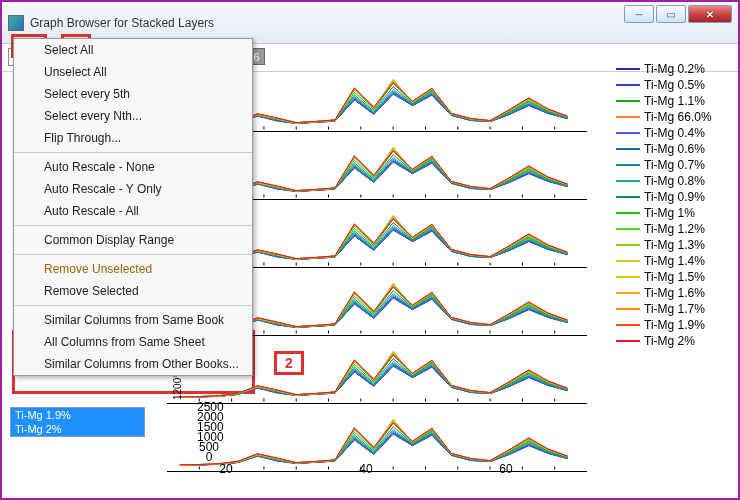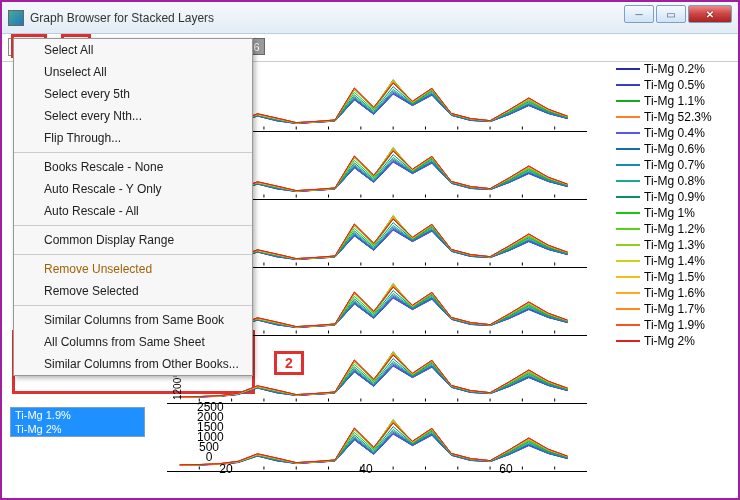--- a/index.html
+++ b/index.html
@@ -1,17 +1,17 @@
 <!DOCTYPE html>
 <html><head>
 <meta charset="utf-8">
 <style>
 *{box-sizing:border-box;margin:0;padding:0;font-family:"Segoe UI",Tahoma,sans-serif;font-size:12px}
 body{background:#fff;border:2px solid #a020a0;width:740px;height:500px;position:relative;overflow:hidden}
-.titlebar{height:32px;background:linear-gradient(#f5f9fc,#e2ecf6);border-bottom:1px solid #bcd;display:flex;align-items:center;padding:0 6px;position:relative}
+.titlebar{height:42px;background:linear-gradient(#f5f9fc,#e2ecf6);border-bottom:1px solid #bcd;display:flex;align-items:center;padding:0 6px;position:relative}
 .titlebar .ico{width:16px;height:16px;background:linear-gradient(135deg,#4a9,#27b);margin-right:6px;border:1px solid #666}
 .titlebar .title{font-size:12px;color:#333}
 .winbtns{position:absolute;right:6px;top:3px;display:flex;gap:2px}
 .winbtn{width:30px;height:18px;border:1px solid #7aa0c8;border-radius:2px;background:linear-gradient(#f5faff,#d0e4f5);display:flex;align-items:center;justify-content:center;font-size:10px;color:#456;cursor:pointer}
 .winbtn.close{background:linear-gradient(#e88,#c44,#a22);color:#fff;text-shadow:0 0 2px #600;width:44px}
 .winbtn.close::before{content:"✕";font-weight:bold}
 .winbtn.min::before{content:"─"}
 .winbtn.max::before{content:"▭"}
 .toolbar{height:28px;display:flex;align-items:flex-start;border-bottom:1px solid #ccc;padding:4px 6px;gap:6px}
 .dropbtn{width:28px;height:18px;border:1px solid #888;background:#fff;display:flex;align-items:center;justify-content:center;cursor:pointer}
@@ -69,21 +69,21 @@
   </div>
 </div>
 
 <div class="menu">
   <div class="item">Select All</div>
   <div class="item">Unselect All</div>
   <div class="item">Select every 5th</div>
   <div class="item">Select every Nth...</div>
   <div class="item">Flip Through...</div>
   <hr>
-  <div class="item">Books Rescale - None</div>
+  <div class="item">Auto Rescale - None</div>
   <div class="item">Auto Rescale - Y Only</div>
   <div class="item">Auto Rescale - All</div>
   <hr>
   <div class="item">Common Display Range</div>
   <hr>
   <div class="item disabled">Remove Unselected</div>
   <div class="item">Remove Selected</div>
   <hr>
   <div class="item">Similar Columns from Same Book</div>
   <div class="item">All Columns from Same Sheet</div>
@@ -323,21 +323,21 @@
     <div class="entry">
       <div class="sw" style="background: rgb(59, 59, 208);"></div>
       <span>Ti-Mg 0.5%</span>
     </div>
     <div class="entry">
       <div class="sw" style="background: rgb(24, 168, 24);"></div>
       <span>Ti-Mg 1.1%</span>
     </div>
     <div class="entry">
       <div class="sw" style="background: rgb(255, 127, 42);"></div>
-      <span>Ti-Mg 52.3%</span>
+      <span>Ti-Mg 66.0%</span>
     </div>
     <div class="entry">
       <div class="sw" style="background: rgb(86, 86, 240);"></div>
       <span>Ti-Mg 0.4%</span>
     </div>
     <div class="entry">
       <div class="sw" style="background: rgb(26, 106, 168);"></div>
       <span>Ti-Mg 0.6%</span>
     </div>
     <div class="entry">

